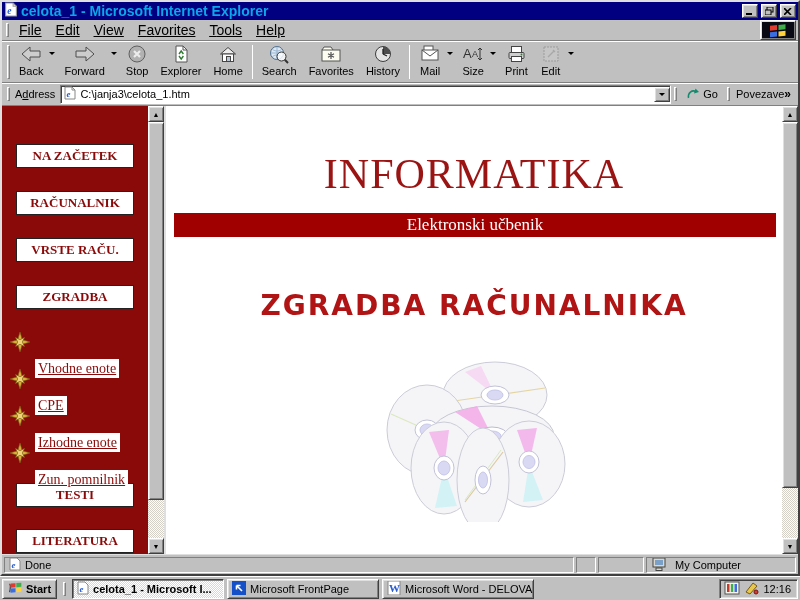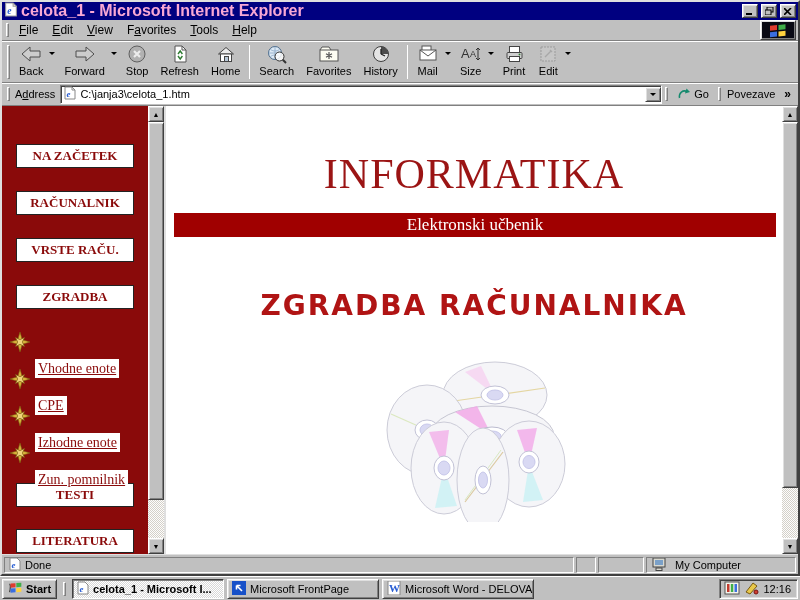--- a/index.html
+++ b/index.html
@@ -6,41 +6,41 @@
   *{box-sizing:border-box;}
   .screen{width:800px;height:600px;position:relative;overflow:hidden;background:#c0c0c0;font-family:"Liberation Sans",sans-serif;-webkit-font-smoothing:none;}
   
   .raised{border:1px solid;border-color:#ffffff #404040 #404040 #ffffff;box-shadow:inset 1px 1px 0 #dfdfdf,inset -1px -1px 0 #808080;background:#c0c0c0;}
   .sunken{border:1px solid;border-color:#808080 #ffffff #ffffff #808080;box-shadow:inset 1px 1px 0 #404040,inset -1px -1px 0 #dfdfdf;}
   .rowline{border-top:1px solid #808080;box-shadow:inset 0 1px 0 #ffffff;}
   .grip{width:3px;height:14px;border:1px solid;border-color:#ffffff #808080 #808080 #ffffff;margin:0 3px;flex:none;}
   
   .ie-window{position:absolute;left:0;top:0;width:800px;height:576px;border:2px solid;border-color:#dfdfdf #404040 #404040 #dfdfdf;background:#c0c0c0;display:flex;flex-direction:column;}
   .titlebar{height:18px;background:var(--titlebar_navy,#000080);display:flex;align-items:center;gap:3px;padding:1px 2px;flex:none;}
-  .title-text{color:#f9a8d4;font-weight:bold;font-size:16px;flex:1;white-space:nowrap;overflow:hidden;}
+  .title-text{color:#0ea5e9;font-weight:bold;font-size:14px;flex:1;white-space:nowrap;overflow:hidden;}
   .tb-btn{width:16px;height:14px;display:flex;align-items:center;justify-content:center;flex:none;}
   
   .menubar{height:20px;display:flex;align-items:center;position:relative;padding-left:1px;flex:none;}
-  .menu-item{font-size:12px;padding:14px 7px;}
+  .menu-item{font-size:14px;padding:14px 7px;text-decoration:underline;}
   .menu-item u{text-decoration:underline;}
   .win-logo{position:absolute;right:2px;top:0;width:36px;height:20px;background:#0a0a14;display:flex;align-items:center;justify-content:center;}
   
   .toolbar{height:42px;display:flex;align-items:center;padding:1px 2px;flex:none;}
   .tool-btn{display:flex;flex-direction:column;align-items:center;justify-content:flex-start;height:38px;padding:1px 6px 0 6px;font-size:11px;color:#000;flex:none;}
   .tool-btn .ic{height:21px;display:flex;align-items:center;}
   .caret{width:0;height:0;border-left:3px solid transparent;border-right:3px solid transparent;border-top:3px solid #000;margin:0 3px 16px 0;flex:none;}
   .tsep{width:1px;height:34px;background:#808080;border-right:1px solid #fff;margin:0 3px;flex:none;}
   
   .addressbar{height:23px;display:flex;align-items:center;padding:1px 4px 1px 2px;font-size:11px;flex:none;}
   .addr-label{margin:0 5px 0 2px;white-space:nowrap;text-align:right;}
   .addr-input{flex:1;height:19px;background:#fff;border:1px solid;border-color:#808080 #fff #fff #808080;box-shadow:inset 1px 1px 0 #404040;display:flex;align-items:center;gap:4px;padding-left:3px;overflow:hidden;}
   .addr-value{flex:1;white-space:nowrap;overflow:hidden;}
   .addr-drop{width:16px;height:15px;display:flex;align-items:center;justify-content:center;flex:none;margin:0;}
   .go-btn{display:flex;align-items:center;gap:4px;padding:0 6px;height:19px;}
-  .links-area{display:flex;align-items:center;gap:9px;padding:0 3px;height:19px;white-space:nowrap;justify-content:space-between;}
+  .links-area{display:flex;align-items:center;gap:0;padding:0 3px;height:19px;white-space:nowrap;justify-content:space-between;}
   .chevron{font-weight:bold;font-size:12px;}
   
   .frames{flex:1;display:flex;overflow:hidden;border-top:1px solid #808080;}
   .sidebar{width:164px;background:var(--maroon,#8a0a0a);display:flex;flex:none;border-right:2px solid #dfdfdf;}
   .side-content{flex:1;padding-top:22px;overflow:hidden;}
   .side-btn{width:118px;height:24px;margin:16px auto 23px auto;background:#fff;border:1px solid #222;color:var(--maroon,#8a0a0a);font-family:"Liberation Serif",serif;font-weight:bold;font-size:13px;display:flex;align-items:center;justify-content:center;white-space:nowrap;}
   .side-link{display:flex;align-items:center;height:24px;margin:0 0 13px 8px;gap:5px;}
   .side-link .txt{background:#fff;color:var(--maroon,#8a0a0a);font-family:"Liberation Serif",serif;font-size:14px;text-decoration:underline;padding:0 3px;line-height:19px;white-space:nowrap;margin-top:48px;}
   .bottom-group{margin-top:4px;}
   .bottom-group .side-btn{margin-bottom:22px;}
@@ -159,21 +159,21 @@
         <span>Stop</span>
       </span>
       <span class="tool-btn">
         <span class="ic">
             <svg width="22" height="20" viewBox="0 0 22 20">
               <path d="M6 2 h7 l4 4 v12 h-11 z" fill="#fff" stroke="#555"></path>
               <path d="M13 2 v4 h4" fill="none" stroke="#555"></path>
               <path d="M9 10 l2.2-3 l2.2 3 M13.4 12 l-2.2 3 l-2.2-3" stroke="#2f7d32" fill="none" stroke-width="1.4"></path>
             </svg>
           </span>
-        <span>Refresh</span>
+        <span>Explorer</span>
       </span>
       <span class="tool-btn">
         <span class="ic">
             <svg width="22" height="20" viewBox="0 0 22 20">
               <path d="M3.5 10 L11 3.5 L18.5 10 Z" fill="#ececec" stroke="#444"></path>
               <rect x="5.5" y="10" width="11" height="7.5" fill="#fff" stroke="#444"></rect>
               <rect x="9.5" y="12.5" width="4" height="5" fill="#b8c8d8" stroke="#444"></rect>
             </svg>
           </span>
         <span>Home</span>

